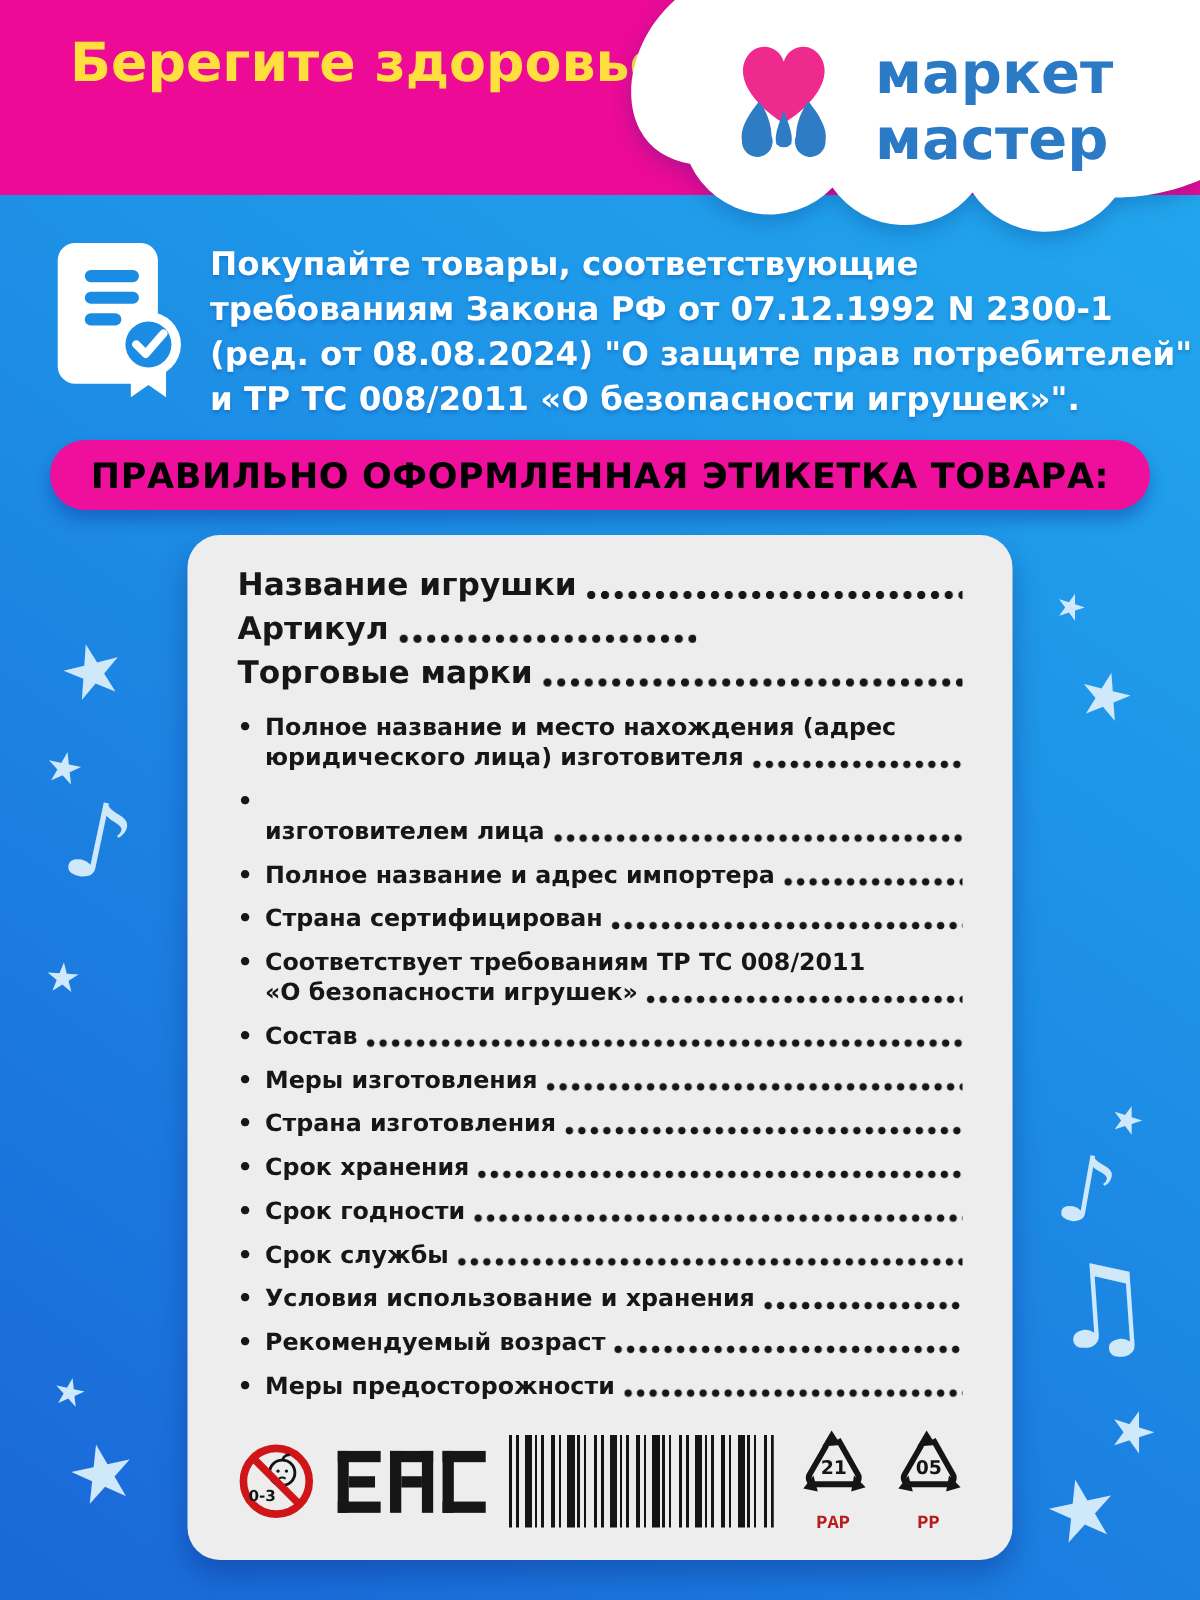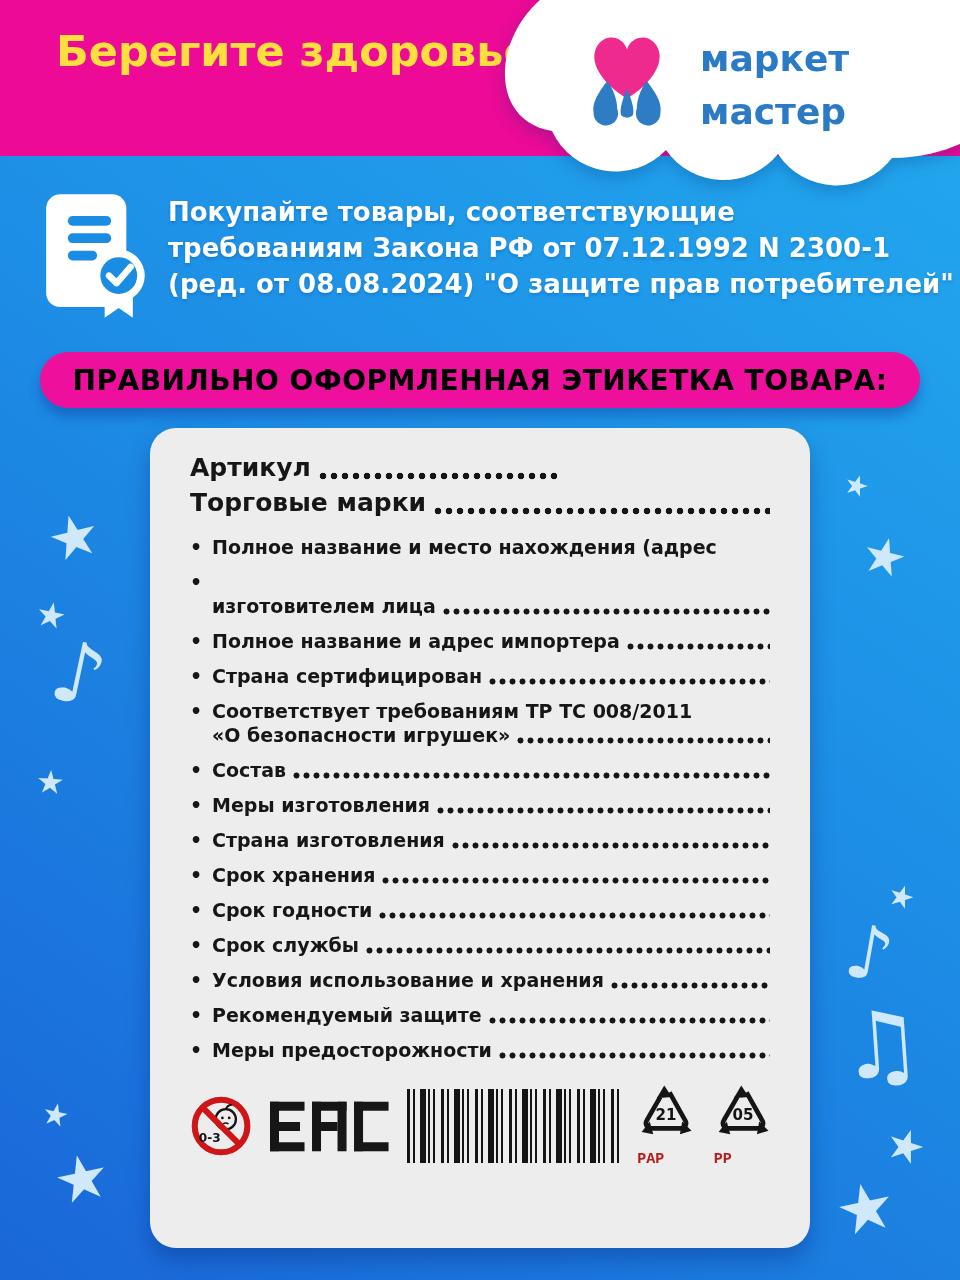--- a/index.html
+++ b/index.html
@@ -6,21 +6,21 @@
   .page{position:relative;width:960px;height:1280px;overflow:hidden;
     font-family:"DejaVu Sans",sans-serif;
     background:linear-gradient(215deg,#23abee 0%,#1d8fe6 45%,#1a67d8 100%);}
   
   .band{position:absolute;left:0;top:0;width:960px;height:156px;background:#ec0a96;}
   .headline{position:absolute;left:56px;top:26px;color:#ffdf3d;font-weight:bold;
     font-size:43px;line-height:50px;letter-spacing:0;}
   
   .cloud{position:absolute;left:488px;top:0;filter:drop-shadow(0 6px 8px rgba(0,40,120,.25));}
   .brand{position:absolute;left:568px;top:18px;display:flex;align-items:flex-start;}
-  .brand-text{margin-left:14px;color:#2b7ac6;font-weight:bold;font-size:36px;line-height:53px;margin-top:14px;}
+  .brand-text{margin-left:14px;color:#2b7ac6;font-weight:bold;font-size:46px;line-height:53px;margin-top:14px;}
   
   .intro-icon{position:absolute;left:44px;top:190px;}
   .intro{position:absolute;left:168px;top:194px;color:#ffffff;font-weight:bold;
     font-size:26px;line-height:36px;text-shadow:0 2px 3px rgba(0,50,140,.25);}
   
   .banner{position:absolute;left:40px;top:352px;width:880px;height:56px;border-radius:28px;
     background:#ee0f9d;display:flex;align-items:center;justify-content:center;
     color:#000000;font-weight:bold;font-size:28px;letter-spacing:.5px;
     box-shadow:0 8px 12px rgba(8,30,130,.32);}
   
@@ -41,21 +41,21 @@
   .cont{padding-left:22px;}
   .item .dots{height:7px;margin:0 2px 3px 7px;
     background-image:radial-gradient(circle at 3.5px 3.5px,#161616 2.7px,rgba(0,0,0,0) 3.3px);
     background-size:10px 7px;}
   
   .marks{display:flex;align-items:center;margin-top:22px;gap:18px;}
   .barcode{width:226px;height:74px;background:repeating-linear-gradient(90deg,
     #141414 0 3px,transparent 3px 6px,#141414 6px 8px,transparent 8px 13px,
     #141414 13px 19px,transparent 19px 21px,#141414 21px 23px,transparent 23px 26px,
     #141414 26px 28px,transparent 28px 34px);}
-  .recycle{display:flex;flex-direction:column;width:62px;}
+  .recycle{display:flex;flex-direction:column;align-items:center;width:62px;}
   .recycle-label{font-size:15px;font-weight:bold;color:#b91c1c;margin-top:13px;font-family:Liberation Mono, monospace;}
   
   .deco{position:absolute;color:#cfe9fb;line-height:1;}
   .deco::before{display:block;}
   .star::before{content:"★";}
   .note8::before{content:"♪";}
   .note16::before{content:"♫";}
 </style>
 </head>
 <body>
@@ -95,43 +95,52 @@
     <polygon points="56,92 82,92 82,118 69,109 56,118" fill="#ffffff"></polygon>
     <circle cx="69" cy="79" r="24" fill="#ffffff"></circle>
     <circle cx="69" cy="79" r="17" fill="#1b8ce4"></circle>
     <path d="M60 79 L67 86 L80 71" fill="none" stroke="#ffffff" stroke-width="6" stroke-linecap="round" stroke-linejoin="round"></path>
   </svg>
 
   <div class="intro">
     <div>Покупайте товары, соответствующие</div>
     <div>требованиям Закона РФ от 07.12.1992 N 2300-1</div>
     <div>(ред. от 08.08.2024) "О защите прав потребителей"</div>
+    <div>и ТР ТС 008/2011 «О безопасности игрушек»".</div>
   </div>
 
   <div class="banner">
     <span>ПРАВИЛЬНО ОФОРМЛЕННАЯ ЭТИКЕТКА ТОВАРА:</span>
   </div>
 
   <div class="card">
     <div>
         <div class="frow hrow">
+          <span class="htxt">Название игрушки</span>
+          <span class="dots hdots"></span>
+        </div>
+        <div class="frow hrow">
           <span class="htxt">Артикул</span>
           <span class="dots hdots short"></span>
         </div>
         <div class="frow hrow">
           <span class="htxt">Торговые марки</span>
           <span class="dots hdots"></span>
         </div>
       </div>
     <div class="fields">
         <div class="item">
           <div class="frow">
             <span class="bullet">•</span>
             <span class="txt">Полное название и место нахождения (адрес</span>
           </div>
+          <div class="frow cont">
+            <span class="txt">юридического лица) изготовителя</span>
+            <span class="dots"></span>
+          </div>
         </div>
         <div class="item">
           <div class="frow">
             <span class="bullet">•</span>
           </div>
           <div class="frow cont">
             <span class="txt">изготовителем лица</span>
             <span class="dots"></span>
           </div>
         </div>
@@ -204,21 +213,21 @@
         <div class="item">
           <div class="frow">
             <span class="bullet">•</span>
             <span class="txt">Условия использование и хранения</span>
             <span class="dots"></span>
           </div>
         </div>
         <div class="item">
           <div class="frow">
             <span class="bullet">•</span>
-            <span class="txt">Рекомендуемый защите</span>
+            <span class="txt">Рекомендуемый возраст</span>
             <span class="dots"></span>
           </div>
         </div>
         <div class="item">
           <div class="frow">
             <span class="bullet">•</span>
             <span class="txt">Меры предосторожности</span>
             <span class="dots"></span>
           </div>
         </div>

